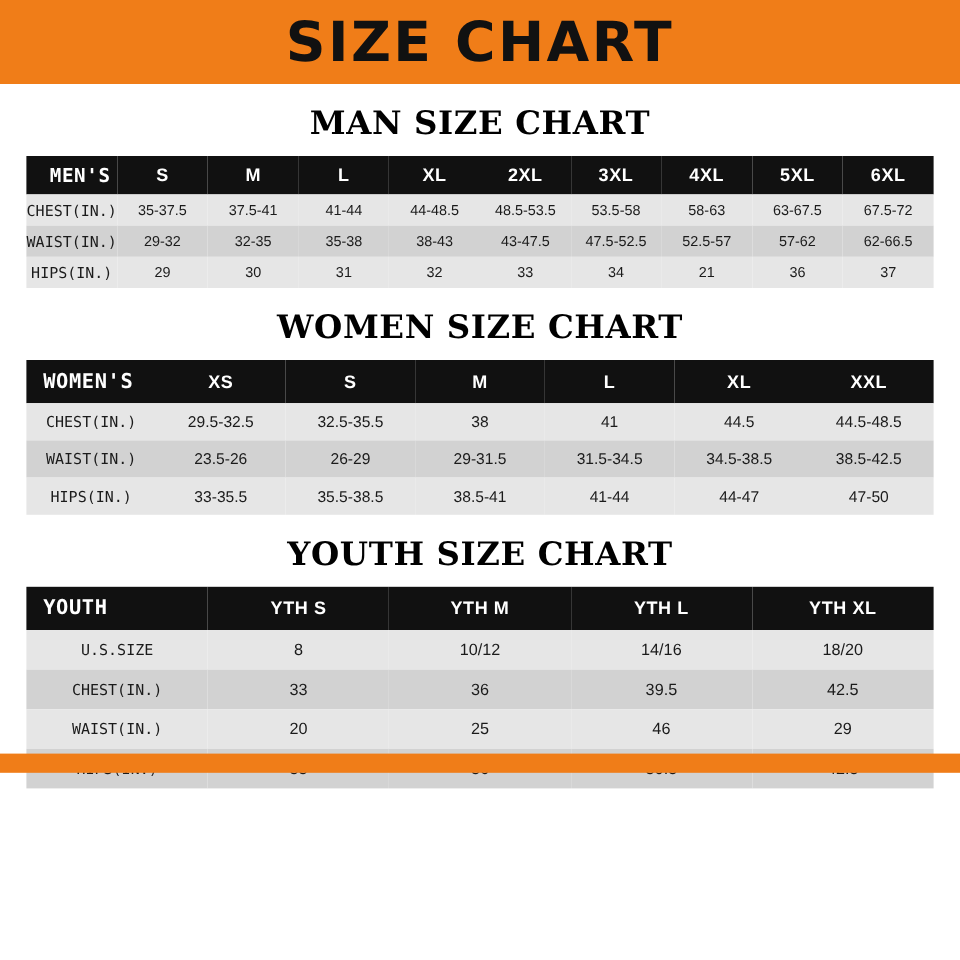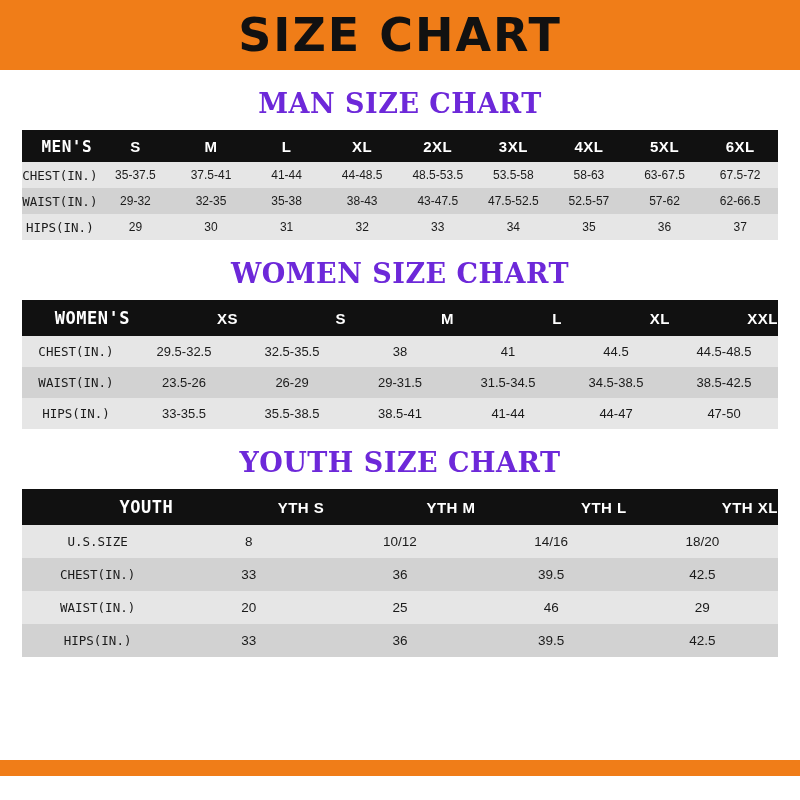--- a/index.html
+++ b/index.html
@@ -8,21 +8,21 @@
   }
   body {
     width: 800px;
     height: 800px;
     background: #ffffff;
     font-family: "Liberation Sans", sans-serif;
     overflow: hidden;
   }
   .page {
     width: 800px;
-    height: 776px;
+    height: 644px;
     position: relative;
     background: #ffffff;
     box-sizing: border-box;
   }
   
   .banner {
     width: 100%;
     height: 70px;
     background: #f07d18;
     display: flex;
@@ -42,21 +42,21 @@
   
   .section {
     padding: 0 22px;
   }
   .section-title {
     text-align: center;
     font-family: "DejaVu Serif", serif;
     font-weight: bold;
     font-size: 27px;
     letter-spacing: 0.5px;
-    color: #6d28d9;
+    color: #000000;
     margin: 18px 0 11px 0;
   }
   table.size-table {
     width: 100%;
     border-collapse: collapse;
     table-layout: fixed;
   }
   table.size-table th,
   table.size-table td {
     text-align: center;
@@ -92,32 +92,30 @@
     font-family: "DejaVu Sans Mono", monospace;
     font-size: 12.5px;
     text-align: center;
     letter-spacing: 0px;
     margin-top: 43px;
   }
   
   .youth table.size-table thead th {
     height: 36px;
     font-size: 15px;
-    text-align: right;
   }
   .youth table.size-table td {
     height: 33px;
     font-size: 13.5px;
   }
   .youth table.size-table thead th.rowhead {
     font-size: 17px;
   }
   .women table.size-table thead th {
     height: 36px;
-    text-align: right;
   }
   .women table.size-table td {
     height: 31px;
     font-size: 13px;
   }
   .women table.size-table thead th.rowhead {
     font-size: 17px;
   }
   .men table.size-table thead th {
     height: 32px;
@@ -204,21 +202,21 @@
           <td>62-66.5</td>
         </tr>
         <tr class="odd">
           <td class="rowhead">HIPS(IN.)</td>
           <td>29</td>
           <td>30</td>
           <td>31</td>
           <td>32</td>
           <td>33</td>
           <td>34</td>
-          <td>35</td>
+          <td>21</td>
           <td>36</td>
           <td>37</td>
         </tr>
       </tbody>
     </table>
   </div>
 
   <div class="section women">
     <div class="section-title">WOMEN SIZE CHART</div>
     <table class="size-table">

